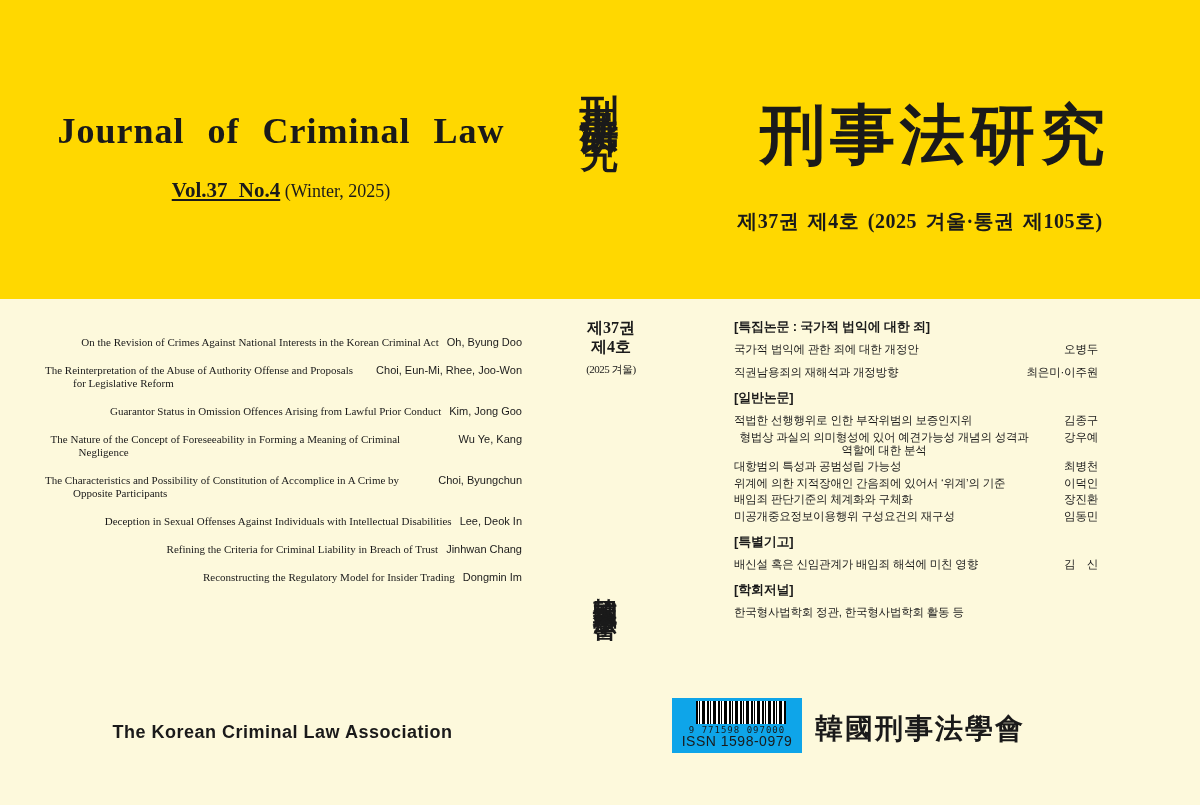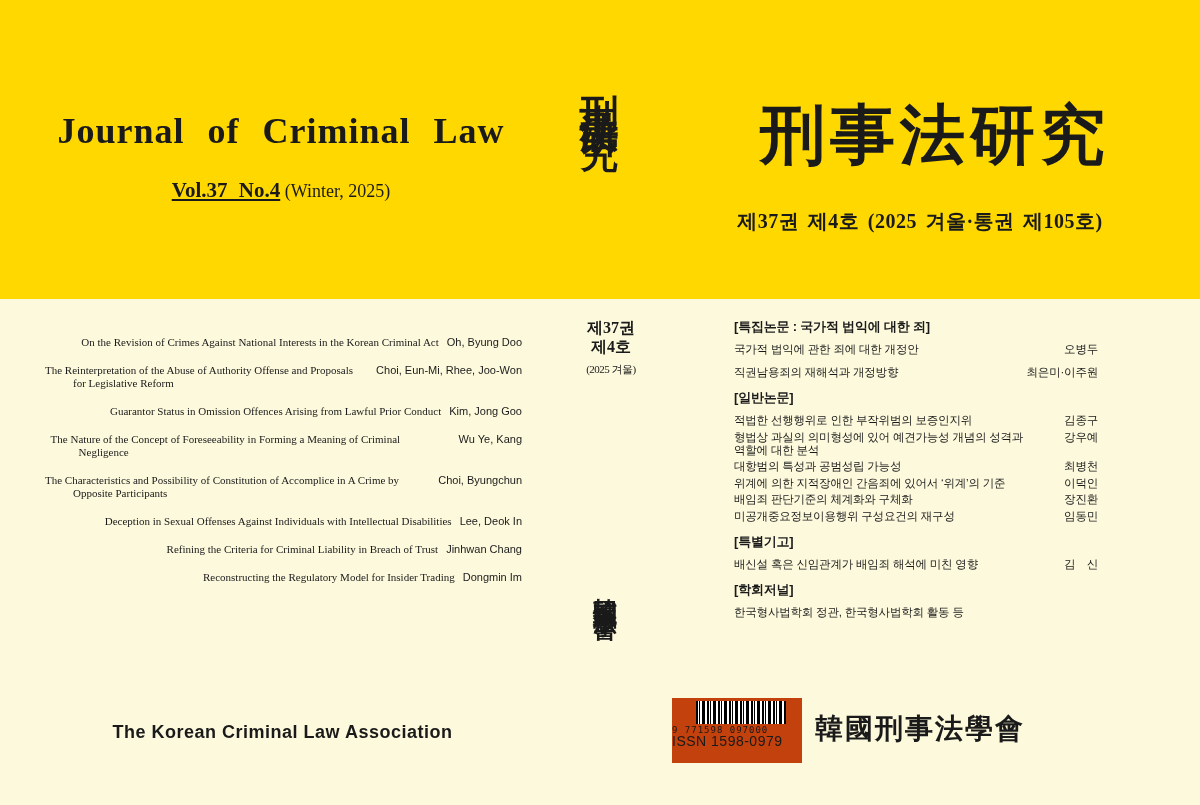--- a/index.html
+++ b/index.html
@@ -44,27 +44,27 @@
   
   .front-title{position:absolute;left:735px;top:94px;width:400px;text-align:center;
     font-family:"DejaVu Serif",serif;font-size:65px;font-weight:bold;letter-spacing:5px;line-height:80px;}
   .front-issue{position:absolute;left:665px;top:208px;width:510px;text-align:center;
     font-family:"Liberation Serif",serif;font-size:20px;font-weight:bold;letter-spacing:0.5px;word-spacing:3px;}
 
   .front-toc{position:absolute;left:734px;top:319px;width:364px;font-family:"Liberation Sans",sans-serif;}
   .front-section{margin-bottom:11px;}
   .front-section-header{font-size:13px;font-weight:bold;line-height:15px;margin-bottom:9px;letter-spacing:-0.2px;}
   .front-row{display:flex;justify-content:space-between;align-items:flex-start;
-    font-size:11.5px;line-height:13px;margin-bottom:3.5px;letter-spacing:-0.2px;}
+    font-size:11.5px;line-height:13px;margin-bottom:3.5px;letter-spacing:-0.2px;text-align:center;}
   .front-section.roomy .front-row{margin-bottom:10px;}
   .front-row .k-title{max-width:300px;}
   .front-row .k-author{white-space:nowrap;margin-left:8px;}
 
-  .barcode{position:absolute;left:672px;top:698px;width:130px;height:65px;background:#c2410c;
-    box-sizing:border-box;padding-top:3px;text-align:left;}
+  .barcode{position:absolute;left:672px;top:698px;width:130px;height:55px;background:#0ea5e9;
+    box-sizing:border-box;padding-top:3px;text-align:center;}
   .barcode-bars{height:23px;margin:0 16px 0 24px;
     background:repeating-linear-gradient(90deg,#000 0 2px,#fff 2px 3px,#000 3px 4px,#fff 4px 6px,#000 6px 9px,#fff 9px 11px);}
   .barcode-number{font-family:"DejaVu Sans Mono",monospace;font-size:9px;line-height:10px;margin-top:1px;letter-spacing:1px;}
   .barcode-issn{font-family:"Liberation Sans",sans-serif;font-size:14px;line-height:9px;margin-top:2px;letter-spacing:0.5px;}
 
   .front-assoc{position:absolute;left:808px;top:710px;width:224px;text-align:center;
     font-family:"Liberation Serif",serif;font-size:28px;font-weight:bold;letter-spacing:2px;}
 </style>
 </head>
 <body>

